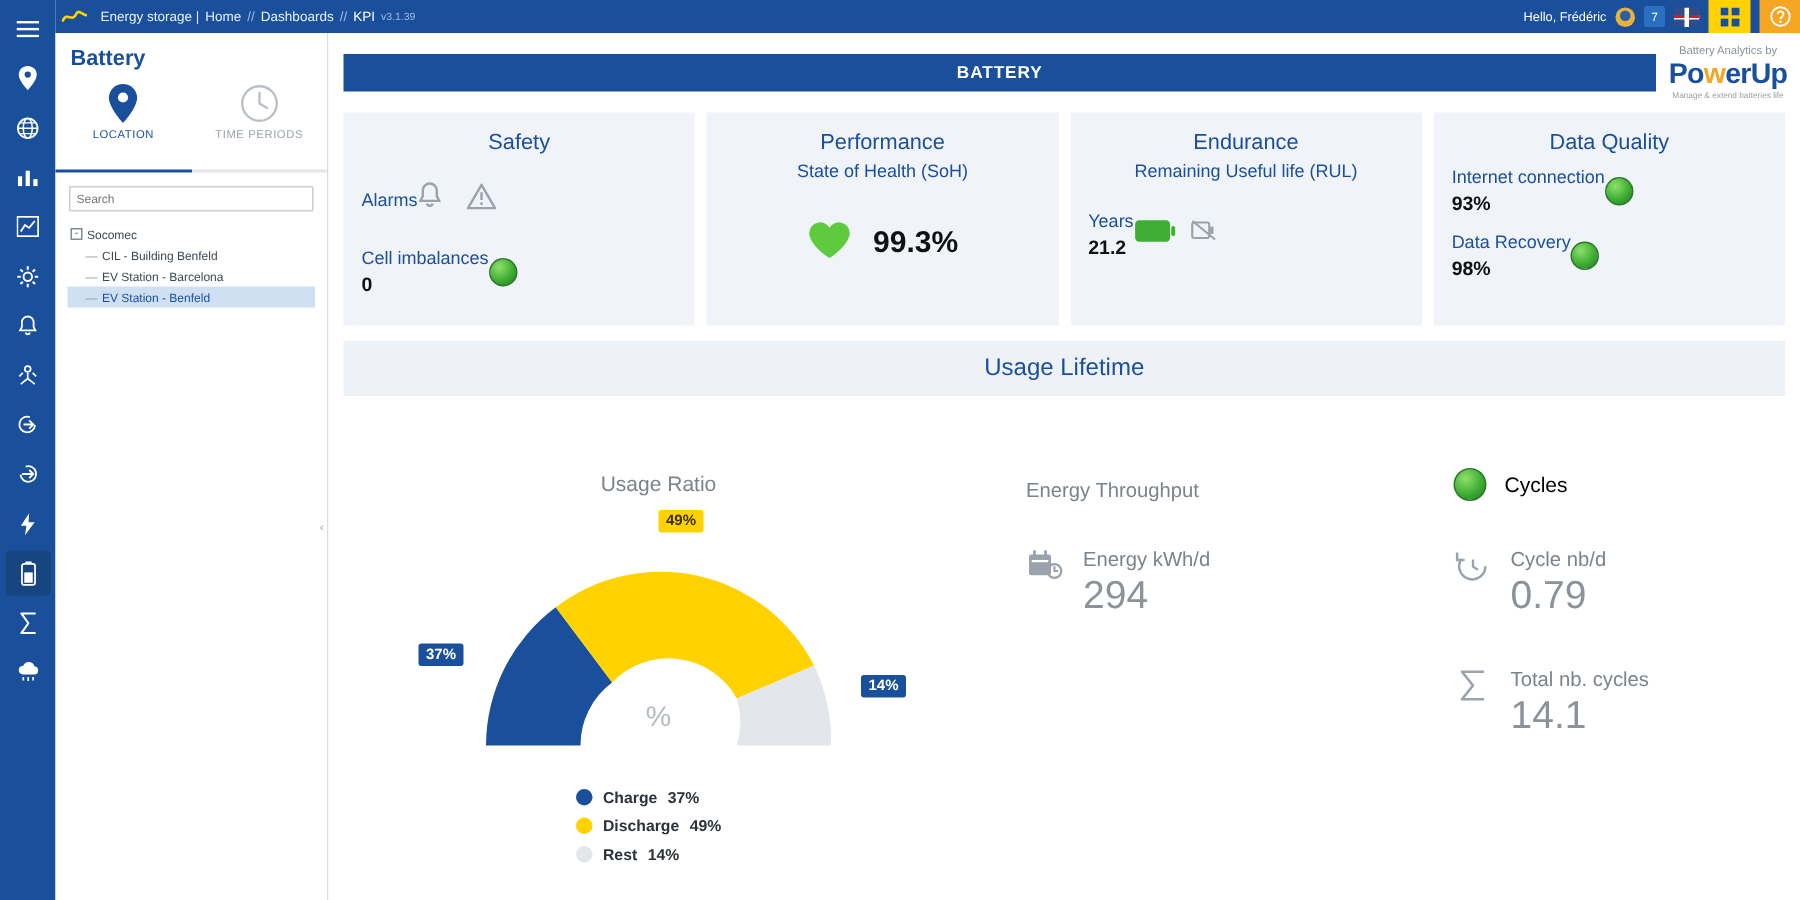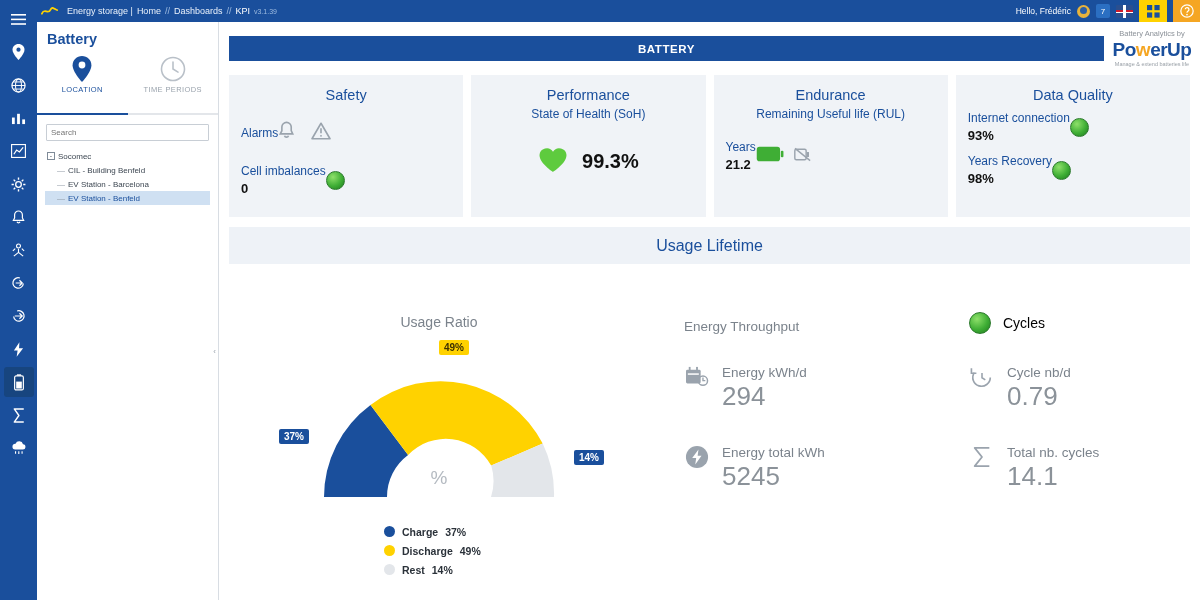--- a/index.html
+++ b/index.html
@@ -606,21 +606,21 @@
         <div class="card-title">Data Quality</div>
         <div class="row" style="">
           <span>
             <div class="lbl">Internet connection</div>
             <div class="val" style="margin-top:3px">93%</div>
           </span>
           <span class="led"></span>
         </div>
         <div class="row" style="margin-top:11px">
           <span>
-            <div class="lbl">Years Recovery</div>
+            <div class="lbl">Data Recovery</div>
             <div class="val" style="margin-top:3px">98%</div>
           </span>
           <span class="led"></span>
         </div>
       </div>
     </div>
 
     <div class="ul-header">Usage Lifetime</div>
 
     <div class="ul-body">
@@ -671,32 +671,20 @@
               <circle cx="19.5" cy="16" r="5" fill="none" stroke="#9aa3ad" stroke-width="1.6"></circle>
               <path d="M19.5 12.6V16h2.6" stroke="#9aa3ad" stroke-width="1.5" fill="none"></path>
             </svg>
         </span>
         <span>
           <div class="m-lbl">Energy kWh/d</div>
           <div class="m-val">294</div>
         </span>
       </div>
 
-      <div class="metric" style="left:455px; top:180px;">
-        <span class="m-ico">
-          <svg width="24" height="24" viewBox="0 0 26 26">
-              <circle cx="13" cy="13" r="12" fill="#9aa3ad"></circle>
-              <path d="M14.6 5L7.8 14.2h4.3l-1 6.8 6.8-9.3h-4.2L14.6 5z" fill="#fff"></path>
-            </svg>
-        </span>
-        <span>
-          <div class="m-lbl">Energy total kWh</div>
-          <div class="m-val">5245</div>
-        </span>
-      </div>
 
       <div class="cycles-head" style="left:740px; top:48px;">
         <span class="led" style="width:22px;height:22px"></span>
         <span class="m-lbl" style="font-size:14px">Cycles</span>
       </div>
 
       <div class="metric" style="left:740px; top:100px;">
         <span class="m-ico">
           <svg width="24" height="23" viewBox="0 0 26 25">
               <path d="M22 12.5A9.5 9.5 0 114.6 7.2" fill="none" stroke="#9aa3ad" stroke-width="1.8"></path>

